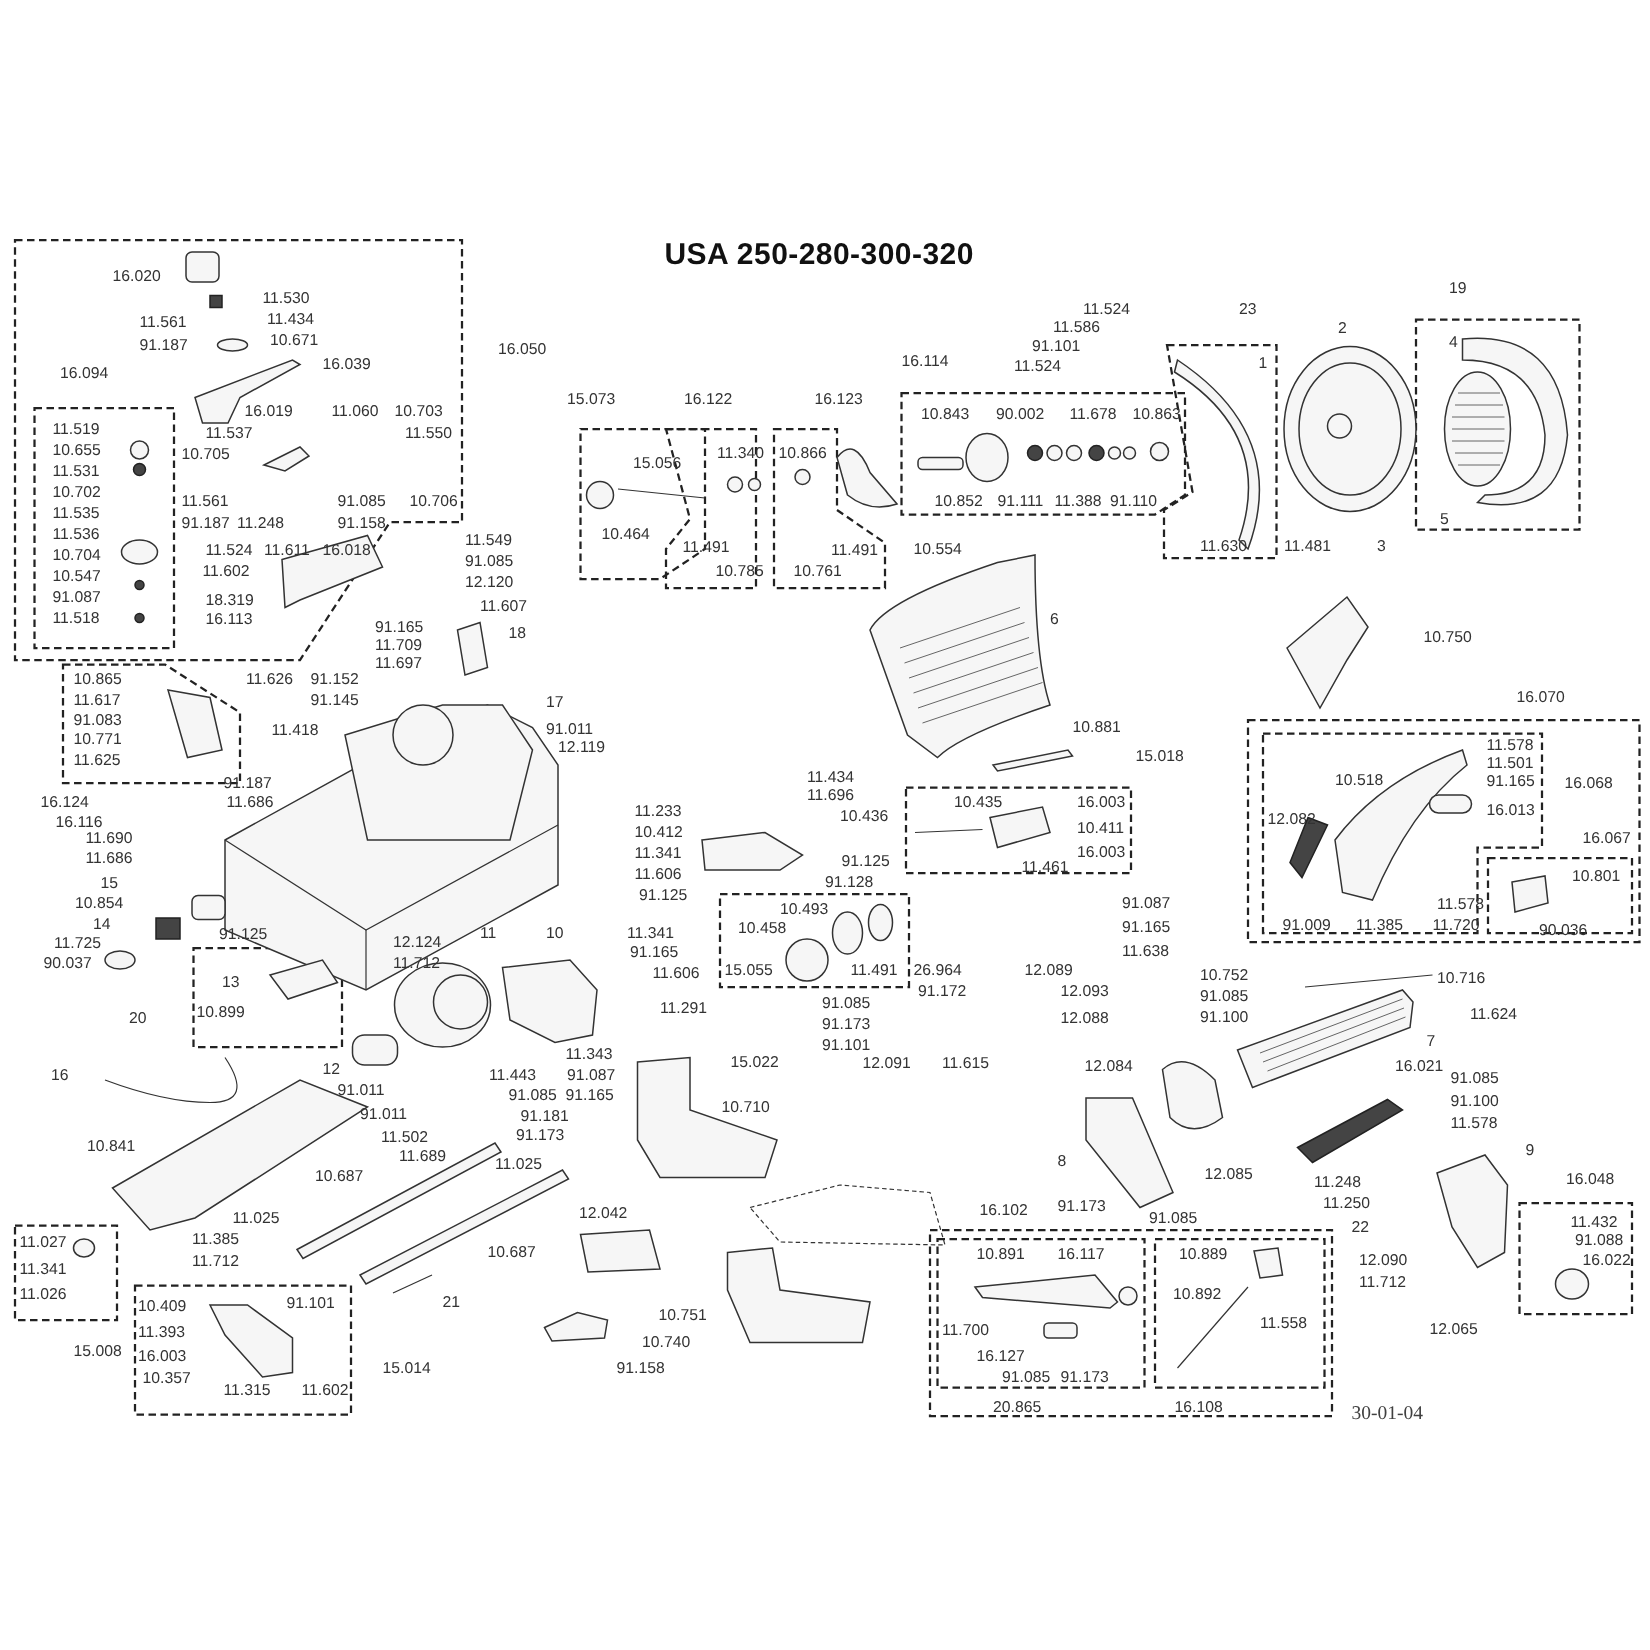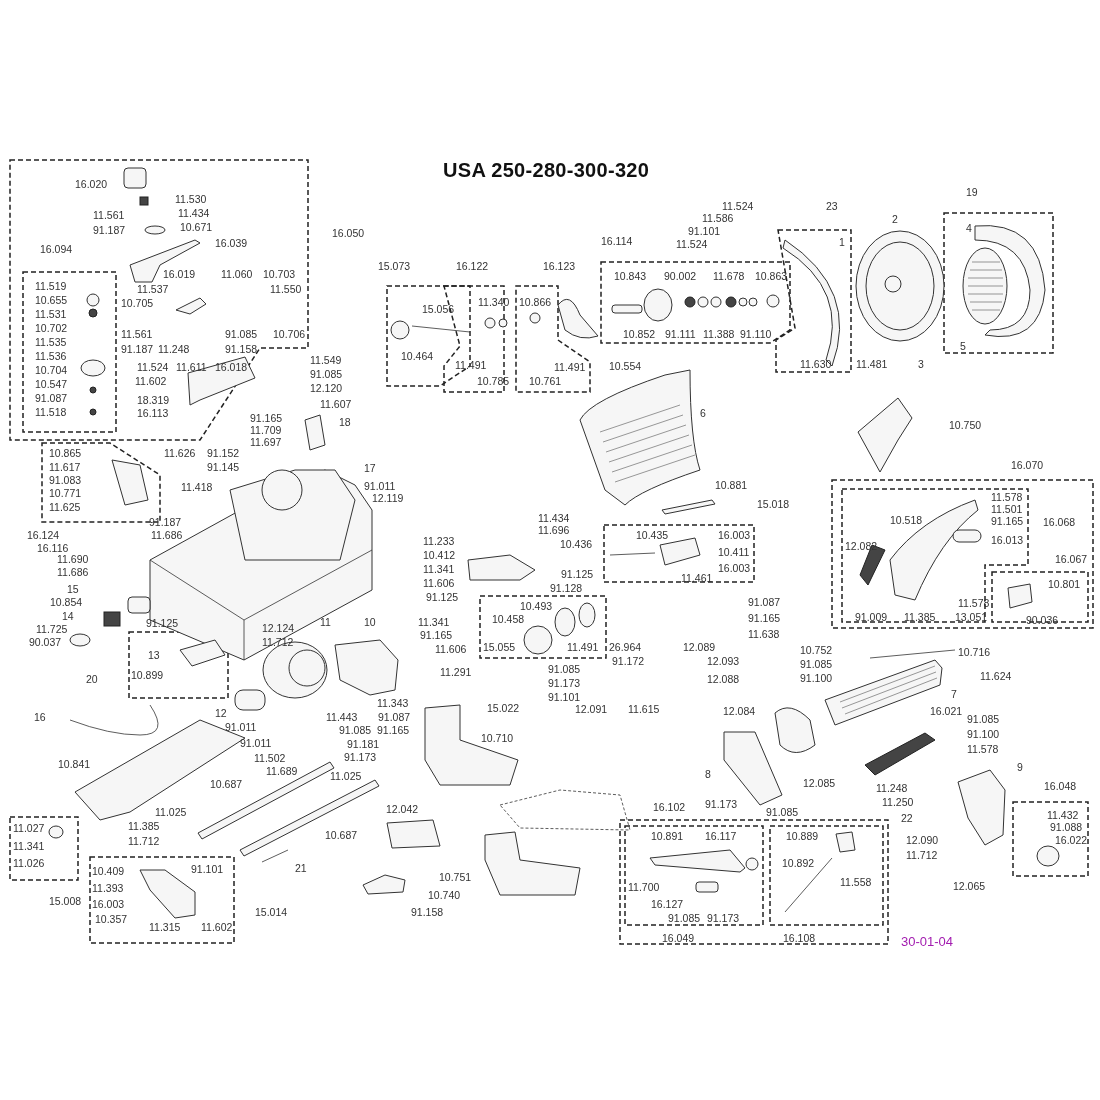--- a/index.html
+++ b/index.html
@@ -2,21 +2,21 @@
 <html><head>
 <meta charset="utf-8">
 <style>
   html, body { margin: 0; padding: 0; background: #ffffff; }
   #canvas { position: relative; width: 1100px; height: 1100px; background: #ffffff; overflow: hidden;
             font-family: "Liberation Sans", sans-serif; color: #3a3a3a; }
   #art { position: absolute; left: 0; top: 0; width: 1100px; height: 1100px; }
   .lbl { position: absolute; font-size: 10.5px; line-height: 12px; white-space: nowrap; color: #333; }
   .title { position: absolute; left: 443px; top: 159px; font-size: 20px; font-weight: bold; color: #111;
            letter-spacing: 0.3px; }
-  .datecode { position: absolute; left: 901px; top: 934px; font-size: 13px; color: #a21caf; }
+  .datecode { position: absolute; left: 901px; top: 934px; font-size: 13px; color: #404040; font-family: Liberation Serif, serif; }
   .box { fill: none; stroke: #222; stroke-width: 1.5; stroke-dasharray: 5 3; }
   .part { fill: #f6f6f6; stroke: #333; stroke-width: 1; }
   .partd { fill: #444; stroke: #222; stroke-width: 1; }
   .lead { stroke: #333; stroke-width: 0.8; fill: none; }
   .hatch { stroke: #555; stroke-width: 0.6; }
 </style>
 </head>
 <body>
 
 <div id="canvas">
@@ -384,21 +384,21 @@
   <span class="lbl" style="left:991px;top:515px">91.165</span>
   <span class="lbl" style="left:890px;top:514px">10.518</span>
   <span class="lbl" style="left:1043px;top:516px">16.068</span>
   <span class="lbl" style="left:845px;top:540px">12.082</span>
   <span class="lbl" style="left:991px;top:534px">16.013</span>
   <span class="lbl" style="left:1055px;top:553px">16.067</span>
   <span class="lbl" style="left:1048px;top:578px">10.801</span>
   <span class="lbl" style="left:958px;top:597px">11.578</span>
   <span class="lbl" style="left:855px;top:611px">91.009</span>
   <span class="lbl" style="left:904px;top:611px">11.385</span>
-  <span class="lbl" style="left:955px;top:611px">13.051</span>
+  <span class="lbl" style="left:955px;top:611px">11.720</span>
   <span class="lbl" style="left:1026px;top:614px">90.036</span>
 
   <span class="lbl" style="left:800px;top:644px">10.752</span>
   <span class="lbl" style="left:958px;top:646px">10.716</span>
   <span class="lbl" style="left:800px;top:658px">91.085</span>
   <span class="lbl" style="left:800px;top:672px">91.100</span>
   <span class="lbl" style="left:980px;top:670px">11.624</span>
   <span class="lbl" style="left:951px;top:688px">7</span>
   <span class="lbl" style="left:723px;top:705px">12.084</span>
   <span class="lbl" style="left:930px;top:705px">16.021</span>
@@ -428,18 +428,18 @@
   <span class="lbl" style="left:428px;top:889px">10.740</span>
   <span class="lbl" style="left:411px;top:906px">91.158</span>
 
   <span class="lbl" style="left:653px;top:801px">16.102</span>
   <span class="lbl" style="left:651px;top:830px">10.891</span>
   <span class="lbl" style="left:705px;top:830px">16.117</span>
   <span class="lbl" style="left:628px;top:881px">11.700</span>
   <span class="lbl" style="left:651px;top:898px">16.127</span>
   <span class="lbl" style="left:668px;top:912px">91.085</span>
   <span class="lbl" style="left:707px;top:912px">91.173</span>
-  <span class="lbl" style="left:662px;top:932px">16.049</span>
+  <span class="lbl" style="left:662px;top:932px">20.865</span>
   <span class="lbl" style="left:786px;top:830px">10.889</span>
   <span class="lbl" style="left:782px;top:857px">10.892</span>
   <span class="lbl" style="left:840px;top:876px">11.558</span>
   <span class="lbl" style="left:783px;top:932px">16.108</span>
 </div>
 
 </body></html>

